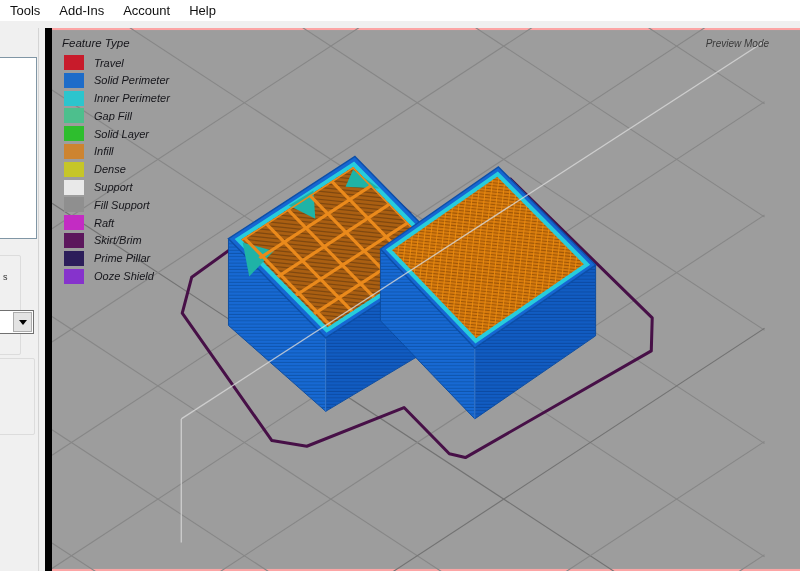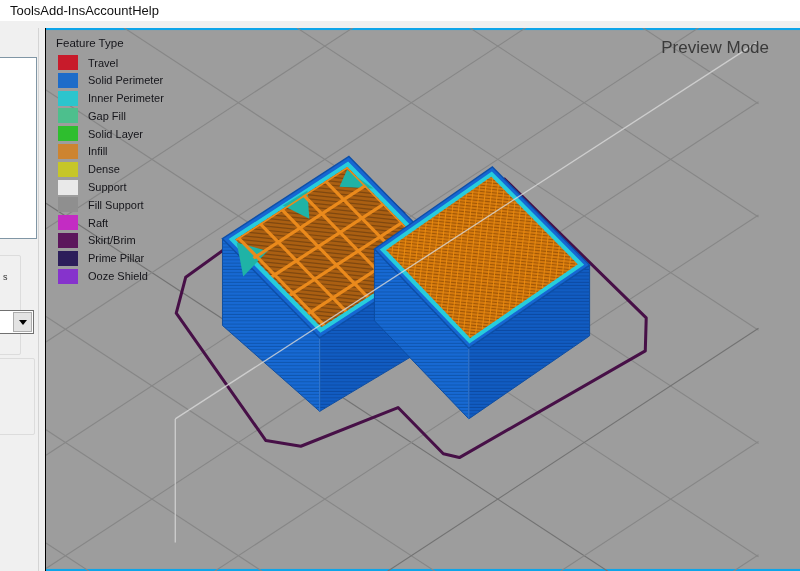--- a/index.html
+++ b/index.html
@@ -1,49 +1,49 @@
 <!DOCTYPE html>
 <html><head>
 <meta charset="utf-8">
 <style>
   html,body{margin:0;padding:0;background:#e8e8e8;}
   *{box-sizing:border-box;}
   .app{position:relative;width:800px;height:571px;overflow:hidden;
        font-family:"Liberation Sans",sans-serif;background:#f0f0f0;}
   
   .menubar{position:absolute;left:0;top:0;width:100%;height:21px;background:#ffffff;
-           display:flex;align-items:center;padding-left:10px;font-size:13px;color:#111;}
+           display:flex;align-items:center;gap:19px;padding-left:10px;font-size:13px;color:#111;}
   .menubar .mitem{cursor:default;white-space:nowrap;}
   .topstrip{position:absolute;left:0;right:0;top:21px;height:7px;background:#f0f0f0;}
   
   .sidebar{position:absolute;left:0;top:28px;width:45px;bottom:0;background:#f0f0f0;}
   .splitline{position:absolute;left:38px;top:0;bottom:0;width:1px;background:#d4d4d4;}
   .listbox{position:absolute;left:-4px;top:29px;width:41px;height:182px;background:#fff;
            border:1px solid #8096a5;}
   .groupbox1{position:absolute;left:-6px;top:227px;width:27px;height:100px;
              border:1px solid #dcdcdc;border-radius:2px;}
   .tinylabel{position:absolute;left:3px;top:244px;font-size:9px;color:#333;}
   .combobox{position:absolute;left:-30px;top:282px;width:64px;height:24px;background:#fff;
             border:1px solid #707070;}
   .combo-btn{position:absolute;right:1px;top:1px;bottom:1px;width:19px;background:#e3e3e3;
              border:1px solid #adadad;display:flex;align-items:center;justify-content:center;}
   .combo-btn .arr{width:0;height:0;border-left:4px solid transparent;border-right:4px solid transparent;
                   border-top:5px solid #000;}
   .groupbox2{position:absolute;left:-6px;top:330px;width:41px;height:77px;
              border:1px solid #dcdcdc;border-radius:2px;}
   
-  .viewport{position:absolute;left:45px;top:28px;right:0;bottom:0;background:#0ea5e9;
-            border-left:1px solid #000000;}
+  .viewport{position:absolute;left:45px;top:28px;right:0;bottom:0;background:#fca5a5;
+            border-left:7px solid #000000;font-style:italic;}
   .viewport svg{position:absolute;left:0;top:0;}
   .legend{position:absolute;left:12px;top:9px;color:#15151a;}
   .legend-title{font-size:11.5px;margin-bottom:6px;margin-left:-2px;}
   .legend-item{display:flex;align-items:center;height:15px;margin-bottom:2.8px;}
   .legend-item .swatch{width:20px;height:15px;display:inline-block;flex:0 0 auto;}
   .legend-item .lbl{font-size:11px;margin-left:10px;white-space:nowrap;}
-  .mode-label{position:absolute;right:31px;top:10px;font-size:17px;color:#3a3a3a;}
+  .mode-label{position:absolute;right:31px;top:10px;font-size:10px;color:#3a3a3a;}
 </style>
 </head>
 <body>
 
 <div class="app">
 
   <div class="menubar">
     <span class="mitem">Tools</span>
     <span class="mitem">Add-Ins</span>
     <span class="mitem">Account</span>

